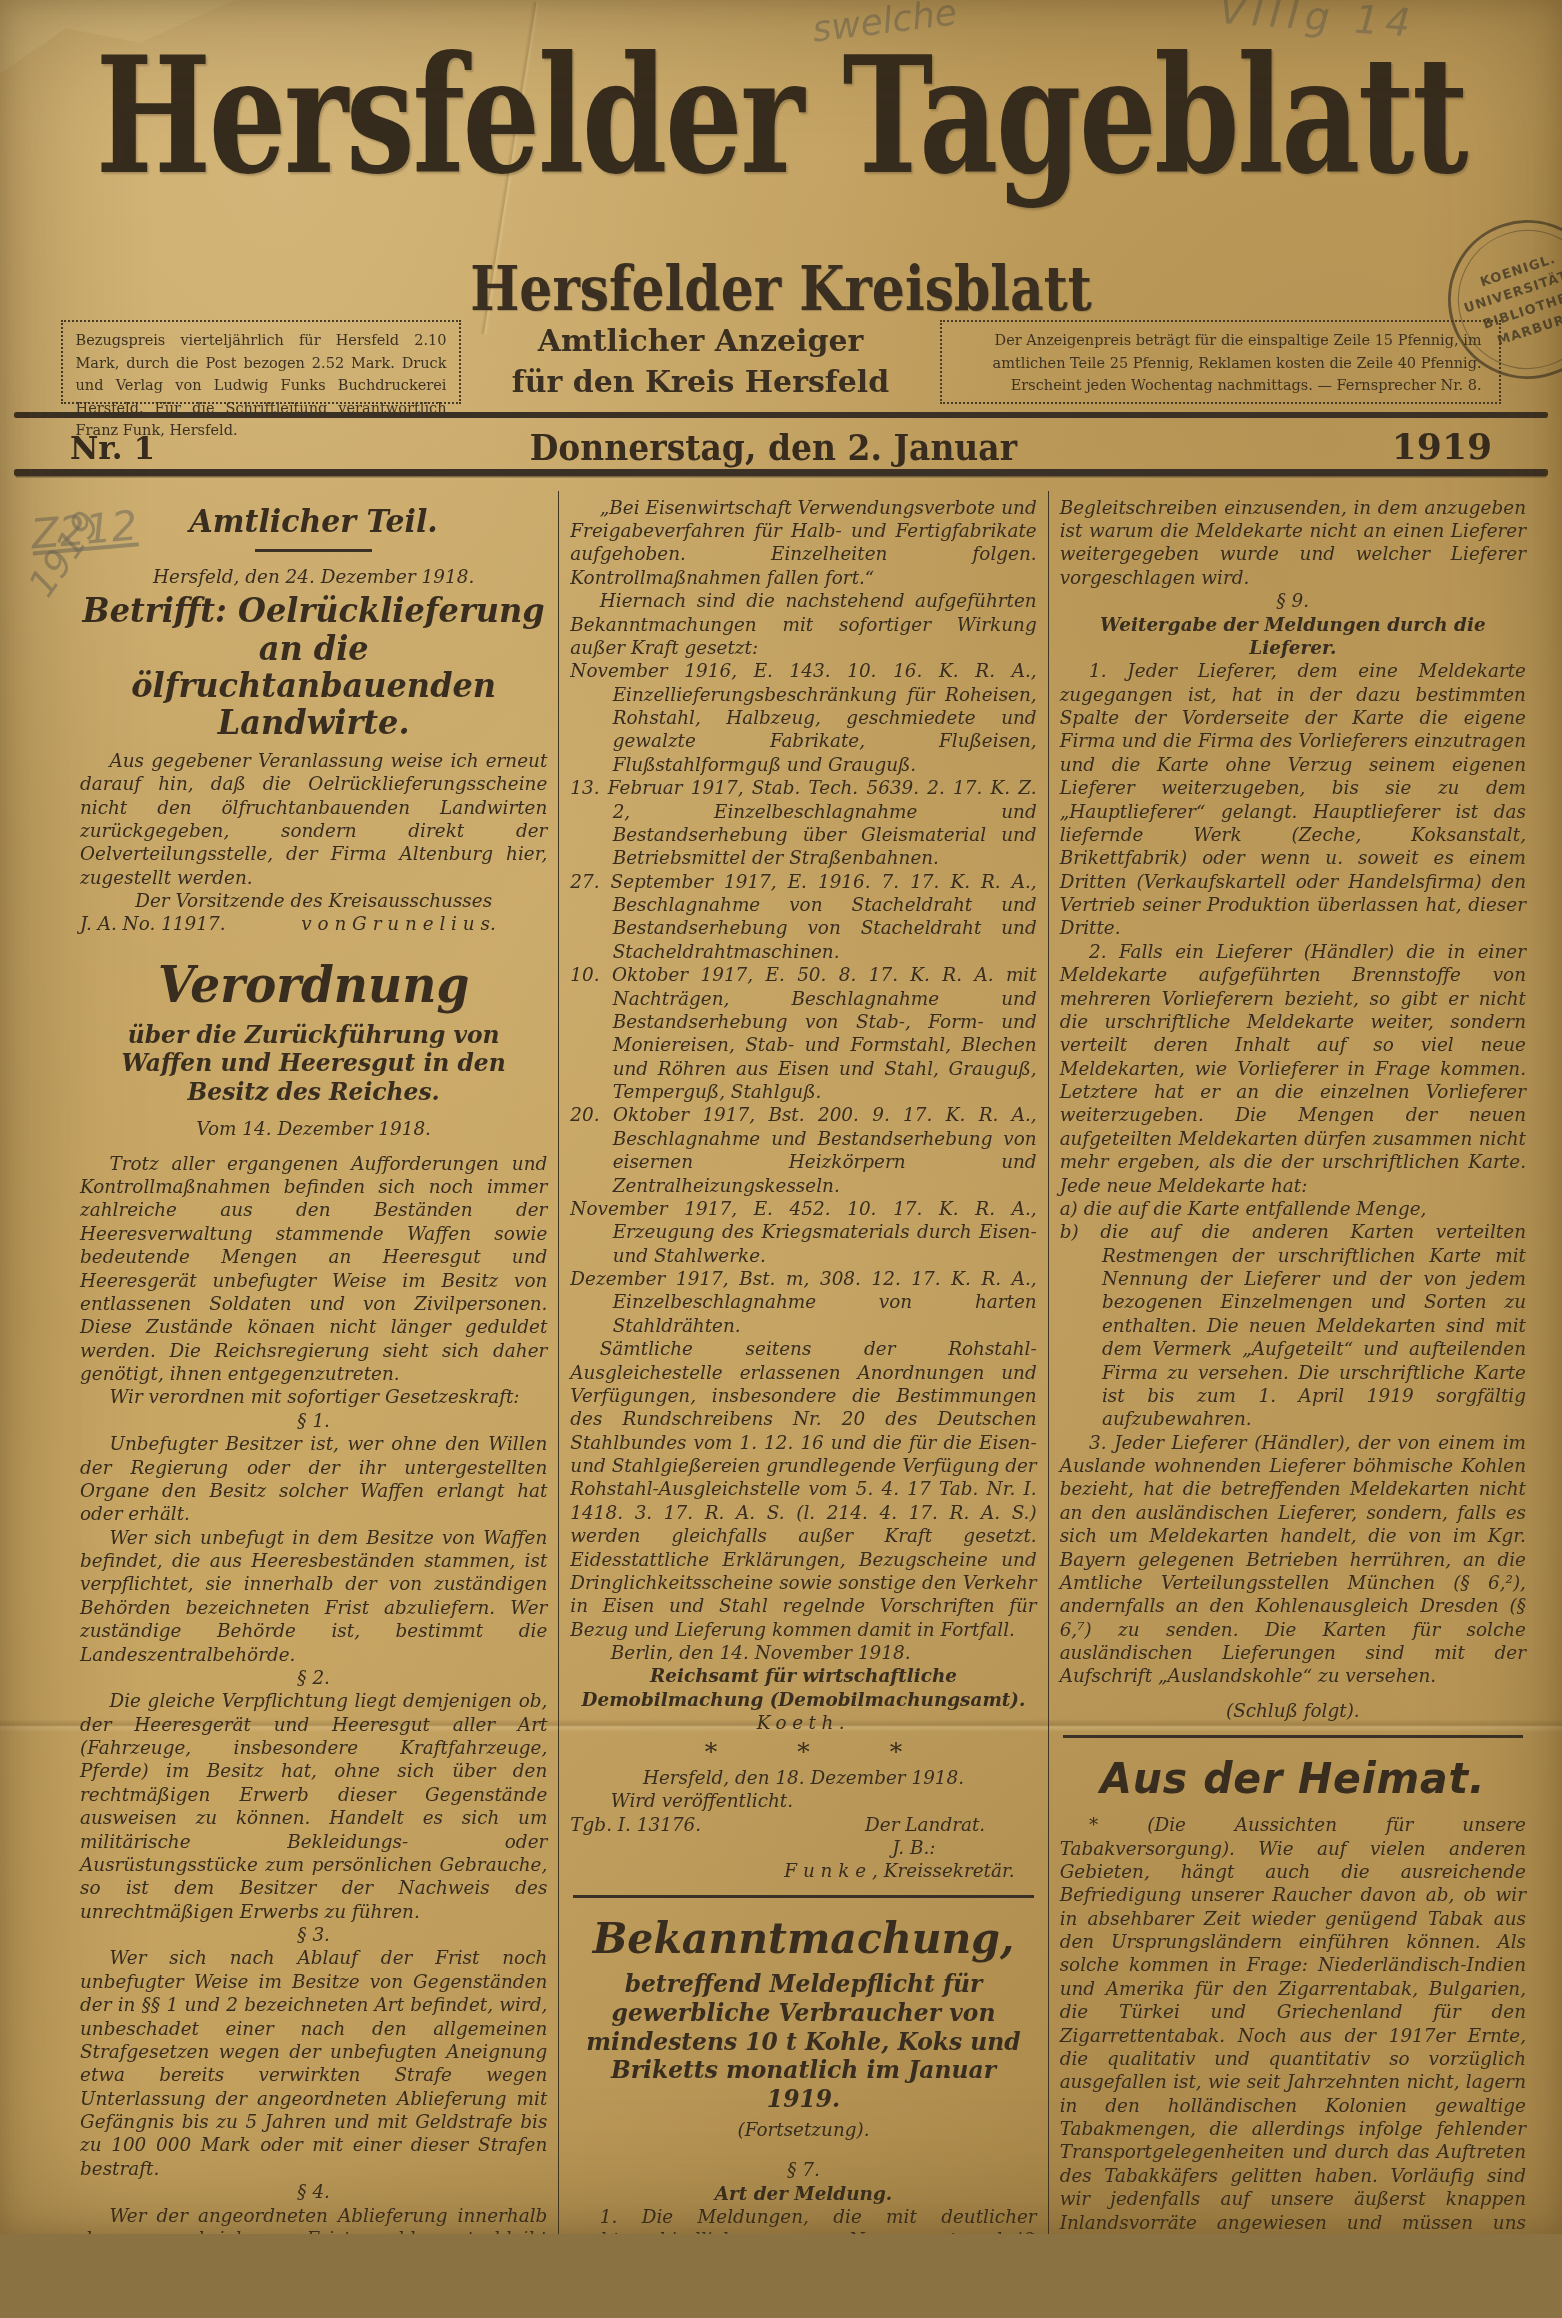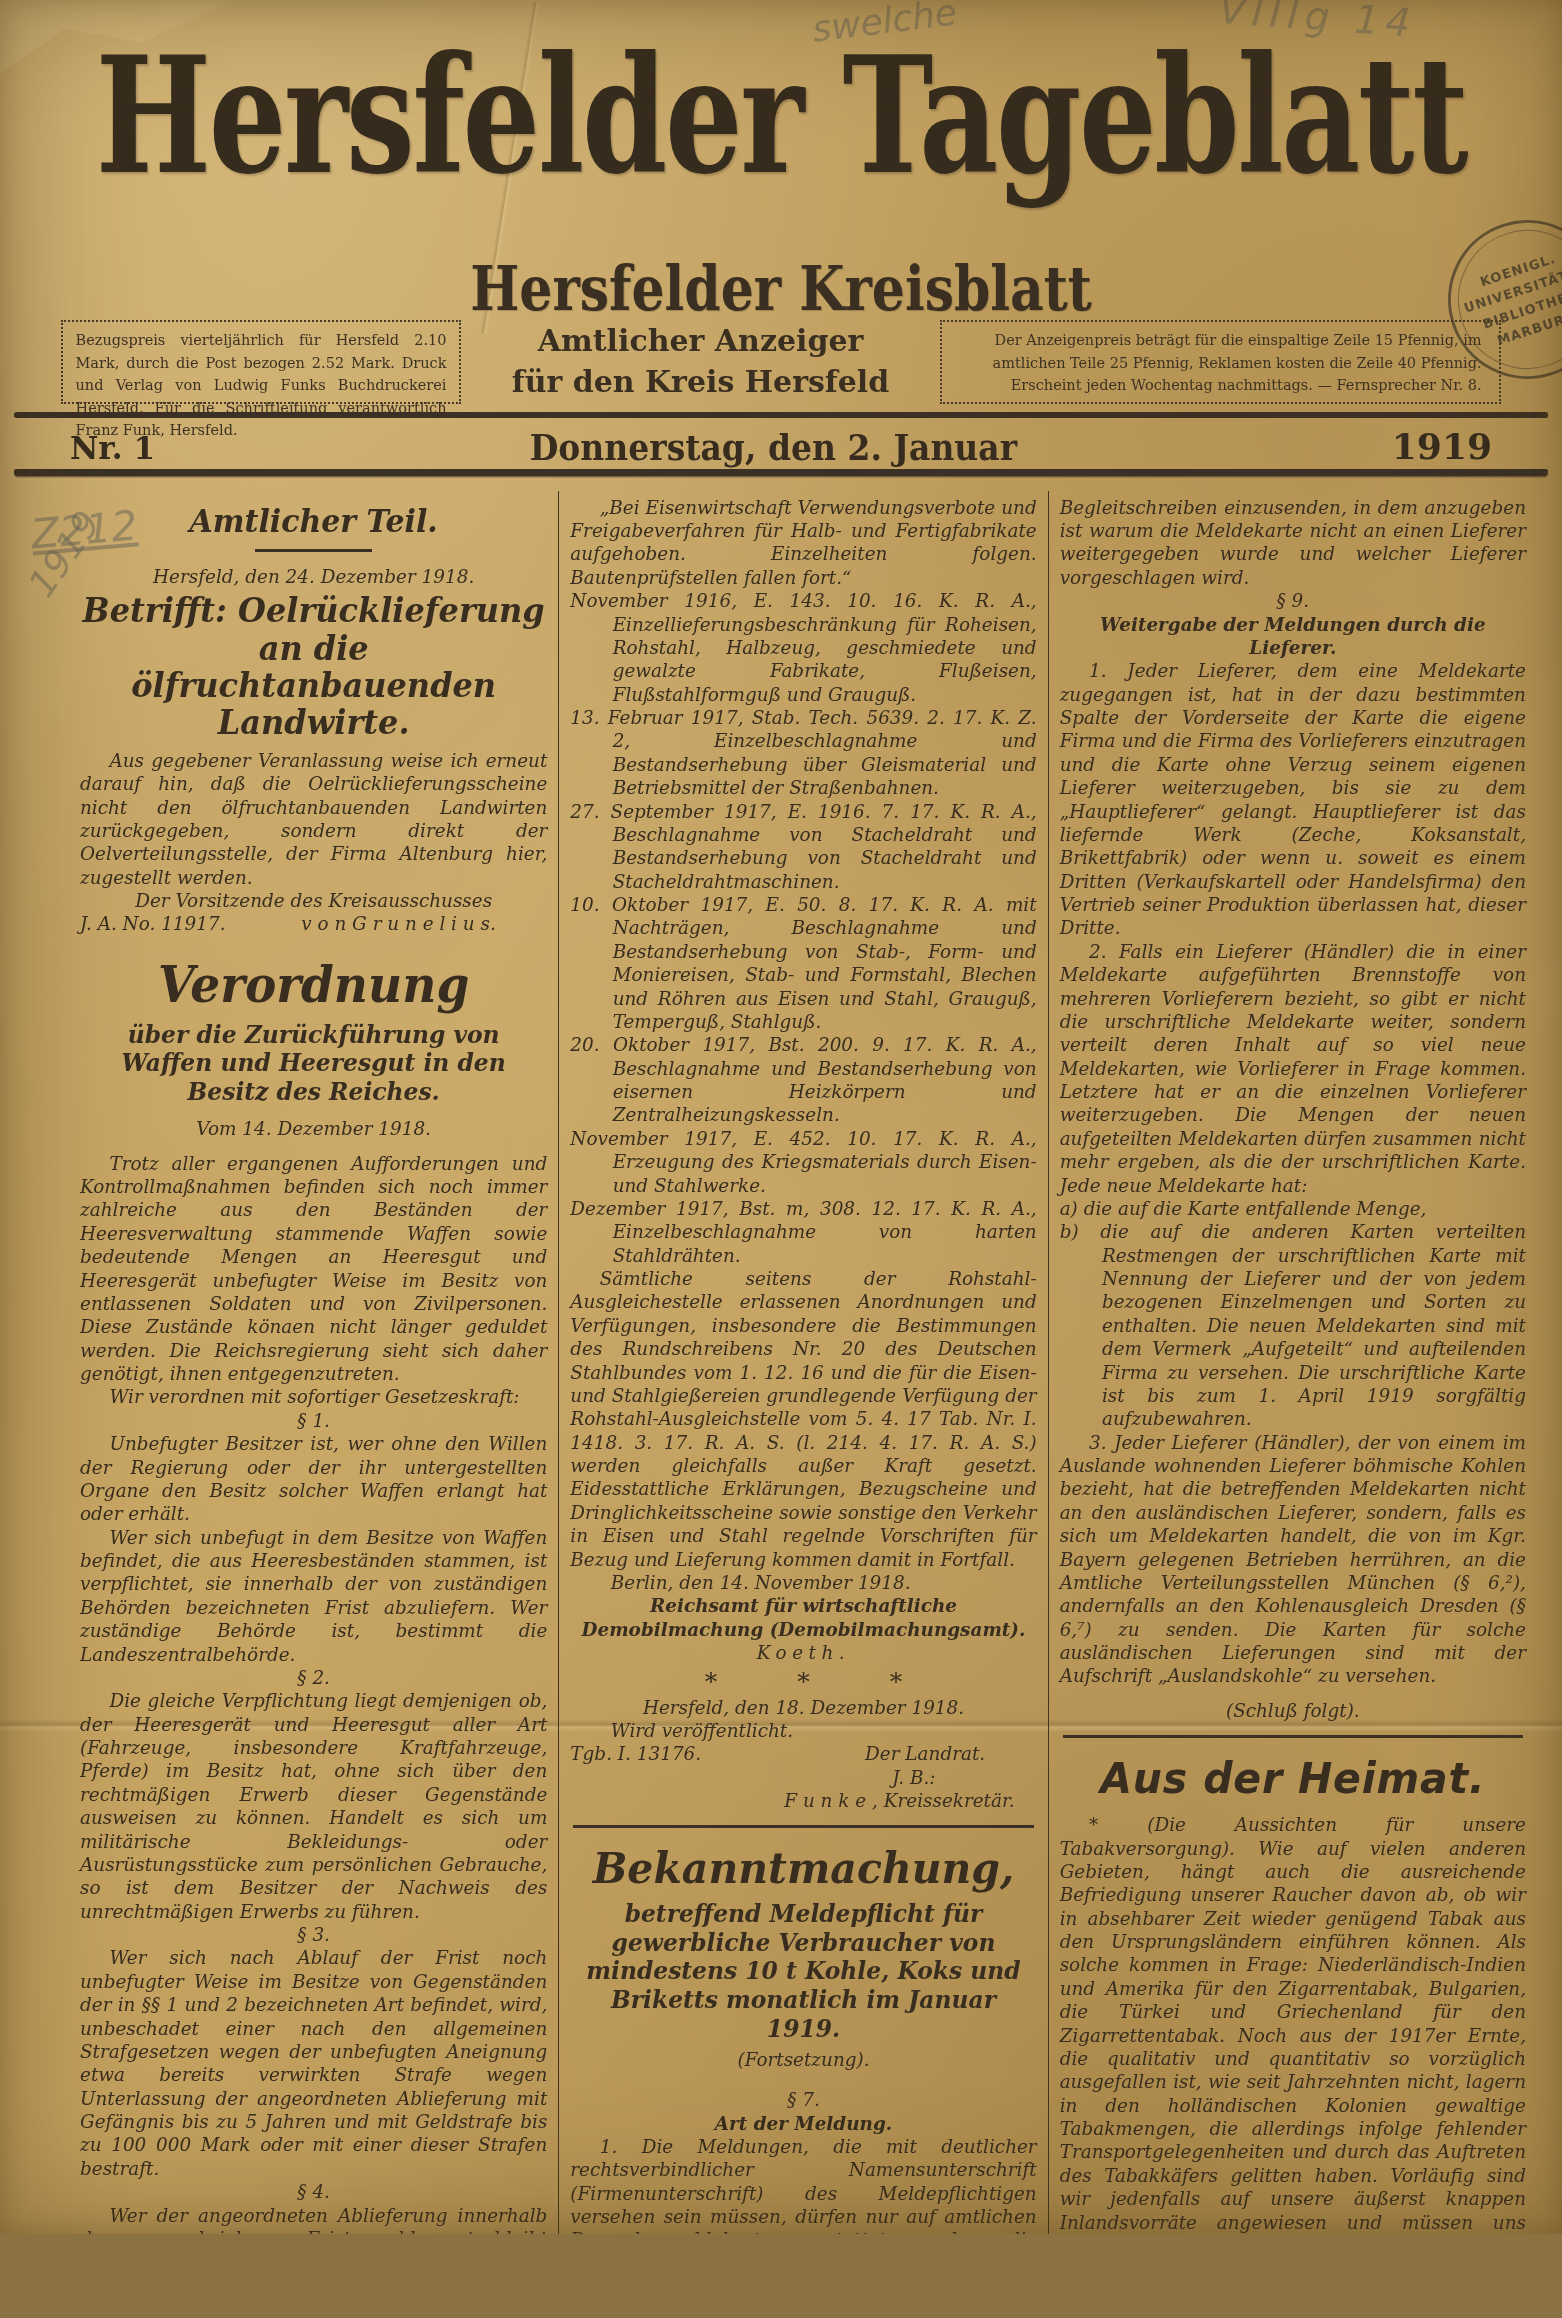--- a/index.html
+++ b/index.html
@@ -141,21 +141,22 @@
         <p class="para">Wer sich unbefugt in dem Besitze von Waffen befindet, die aus Heeresbeständen stammen, ist verpflichtet, sie innerhalb der von zuständigen Behörden bezeichneten Frist abzuliefern. Wer zuständige Behörde ist, bestimmt die Landeszentralbehörde.</p>
         <div class="c">§ 2.</div>
         <p class="para">Die gleiche Verpflichtung liegt demjenigen ob, der Heeresgerät und Heeresgut aller Art (Fahrzeuge, insbesondere Kraftfahrzeuge, Pferde) im Besitz hat, ohne sich über den rechtmäßigen Erwerb dieser Gegenstände ausweisen zu können. Handelt es sich um militärische Bekleidungs- oder Ausrüstungsstücke zum persönlichen Gebrauche, so ist dem Besitzer der Nachweis des unrechtmäßigen Erwerbs zu führen.</p>
         <div class="c">§ 3.</div>
         <p class="para">Wer sich nach Ablauf der Frist noch unbefugter Weise im Besitze von Gegenständen der in §§ 1 und 2 bezeichneten Art befindet, wird, unbeschadet einer nach den allgemeinen Strafgesetzen wegen der unbefugten Aneignung etwa bereits verwirkten Strafe wegen Unterlassung der angeordneten Ablieferung mit Gefängnis bis zu 5 Jahren und mit Geldstrafe bis zu 100 000 Mark oder mit einer dieser Strafen bestraft.</p>
         <div class="c">§ 4.</div>
         <p class="para">Wer der angeordneten Ablieferung innerhalb der vorgeschriebenen Frist nachkommt, bleibt für eine etwaige vor der Ablieferung begangene, auf den abgelieferten Gegenstand bezügliche unbefugte Aneignung straffrei.</p>
         <p class="para">Die Ausführungsbestimmungen erlassen die Landeszentralbehörden.</p>
       </div>
     <div class="col">
-        <p class="para">„Bei Eisenwirtschaft Verwendungsverbote und Freigabeverfahren für Halb- und Fertigfabrikate aufgehoben. Einzelheiten folgen. Bautenprüfstellen fallen fort.“</p>
+        <p class="para">„Bei Eisenwirtschaft Verwendungsverbote und Freigabeverfahren für Halb- und Fertigfabrikate aufgehoben. Einzelheiten folgen. Kontrollmaßnahmen fallen fort.“</p>
+        <p class="para">Hiernach sind die nachstehend aufgeführten Bekanntmachungen mit sofortiger Wirkung außer Kraft gesetzt:</p>
         <div class="hang-list">
           <div class="hang-item">November 1916, E. 143. 10. 16. K. R. A., Einzellieferungsbeschränkung für Roheisen, Rohstahl, Halbzeug, geschmiedete und gewalzte Fabrikate, Flußeisen, Flußstahlformguß und Grauguß.</div>
           <div class="hang-item">13. Februar 1917, Stab. Tech. 5639. 2. 17. K. Z. 2, Einzelbeschlagnahme und Bestandserhebung über Gleismaterial und Betriebsmittel der Straßenbahnen.</div>
           <div class="hang-item">27. September 1917, E. 1916. 7. 17. K. R. A., Beschlagnahme von Stacheldraht und Bestandserhebung von Stacheldraht und Stacheldrahtmaschinen.</div>
           <div class="hang-item">10. Oktober 1917, E. 50. 8. 17. K. R. A. mit Nachträgen, Beschlagnahme und Bestandserhebung von Stab-, Form- und Moniereisen, Stab- und Formstahl, Blechen und Röhren aus Eisen und Stahl, Grauguß, Temperguß, Stahlguß.</div>
           <div class="hang-item">20. Oktober 1917, Bst. 200. 9. 17. K. R. A., Beschlagnahme und Bestandserhebung von eisernen Heizkörpern und Zentralheizungskesseln.</div>
           <div class="hang-item">November 1917, E. 452. 10. 17. K. R. A., Erzeugung des Kriegsmaterials durch Eisen- und Stahlwerke.</div>
           <div class="hang-item">Dezember 1917, Bst. m, 308. 12. 17. K. R. A., Einzelbeschlagnahme von harten Stahldrähten.</div>
         </div>
         <p class="para">Sämtliche seitens der Rohstahl-Ausgleichestelle erlassenen Anordnungen und Verfügungen, insbesondere die Bestimmungen des Rundschreibens Nr. 20 des Deutschen Stahlbundes vom 1. 12. 16 und die für die Eisen- und Stahlgießereien grundlegende Verfügung der Rohstahl-Ausgleichstelle vom 5. 4. 17 Tab. Nr. I. 1418. 3. 17. R. A. S. (l. 214. 4. 17. R. A. S.) werden gleichfalls außer Kraft gesetzt. Eidesstattliche Erklärungen, Bezugscheine und Dringlichkeitsscheine sowie sonstige den Verkehr in Eisen und Stahl regelnde Vorschriften für Bezug und Lieferung kommen damit in Fortfall.</p>

